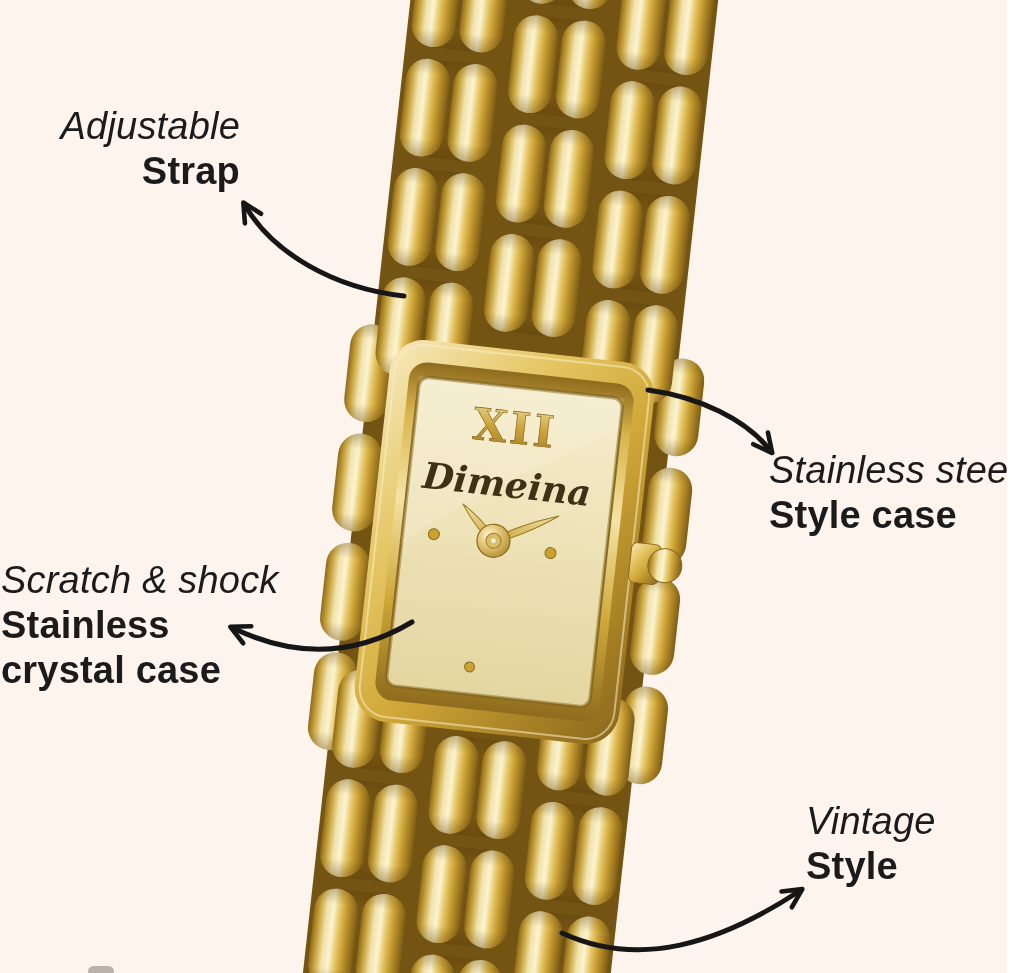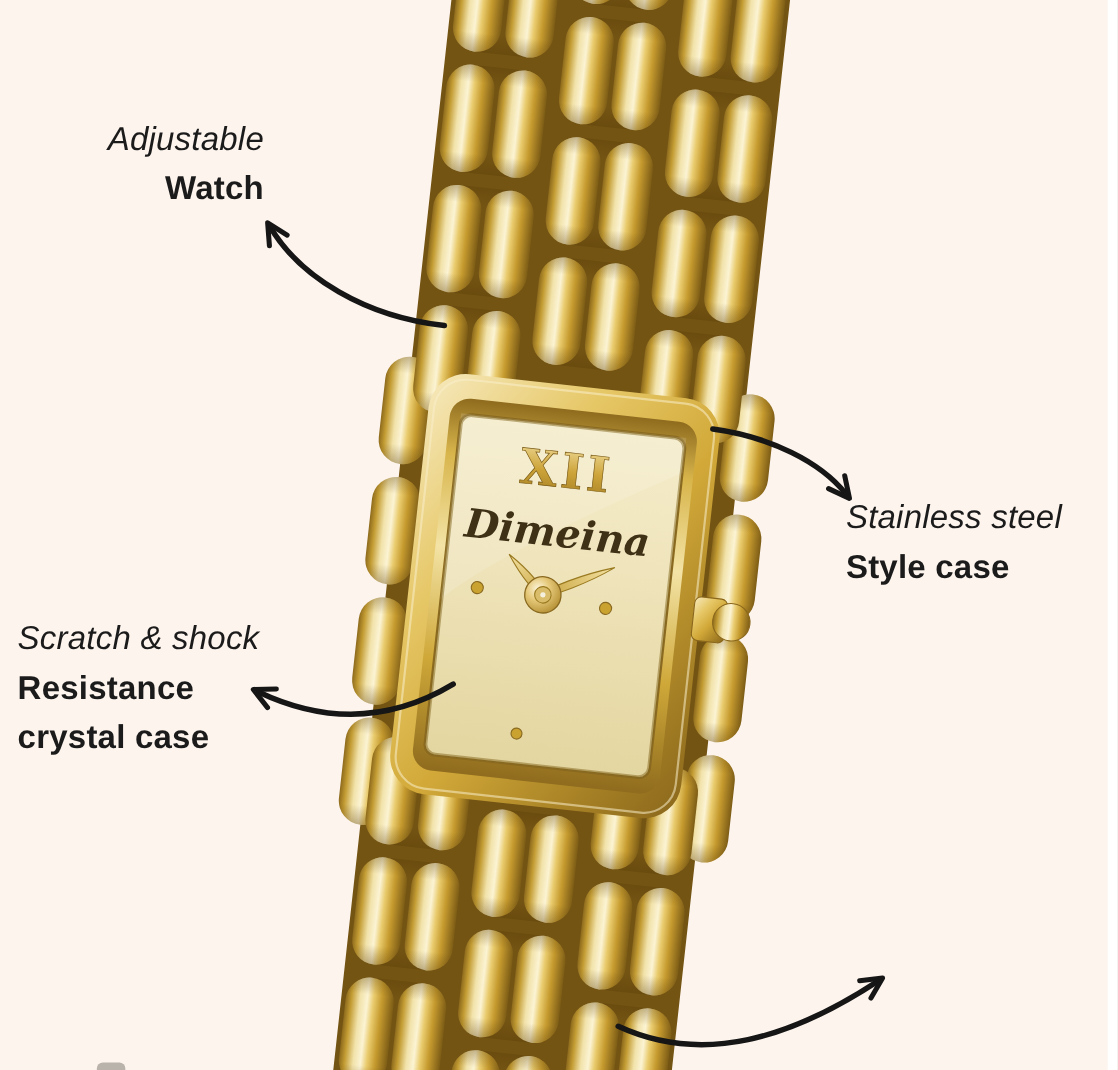--- a/index.html
+++ b/index.html
@@ -2,26 +2,26 @@
 <html style="--background: #FDF4EE; --text: #1B1B1B; --arrow: #161616; --gold: #D4AC3E; --gold-light: #F8EFCB; --gold-dark: #8A661C; --dial: #EDE2B6;"><head>
 <meta charset="utf-8">
 <style>
   html,body{margin:0;padding:0;background:#e8e8e8;}
   .stage{
     position:relative;width:1016px;height:973px;overflow:hidden;
     background:var(--background,#FDF4EE);
     font-family:"Liberation Sans",sans-serif;
   }
   svg.scene{position:absolute;left:0;top:0;width:1016px;height:973px;display:block;}
-  .label{position:absolute;color:var(--text,#1B1B1B);font-size:30px;line-height:45px;letter-spacing:.2px;white-space:nowrap;}
+  .label{position:absolute;color:var(--text,#1B1B1B);font-size:38px;line-height:45px;letter-spacing:.2px;white-space:nowrap;}
   .label .it{font-style:italic;font-weight:500;}
   .label .b{font-weight:800;}
   .lbl-adjustable{top:104px;right:776px;text-align:right;}
   .lbl-stainless{left:769px;top:448px;}
-  .lbl-crystal{left:16px;top:558px;}
+  .lbl-crystal{left:1px;top:558px;}
   .lbl-vintage{left:806px;top:799px;}
   .arrow{fill:none;stroke:var(--arrow,#161616);stroke-width:5;stroke-linecap:round;}
   .ah-path{fill:none;stroke:var(--arrow,#161616);stroke-width:2.2;stroke-linecap:round;stroke-linejoin:round;}
   .edge-strip{position:absolute;right:0;top:0;width:9px;height:100%;background:#FFFFFF;}
   .crop-artifact{position:absolute;left:88px;top:966px;width:26px;height:11px;border-radius:6px;background:#b9b3ac;}
 </style>
 </head>
 <body>
 
 <div class="stage">
@@ -172,30 +172,34 @@
     <g>
       <path class="arrow" d="M 404 296 C 332 288 273 252 246 207" marker-end="url(#ah)"></path>
       <path class="arrow" d="M 648 390 C 700 397 746 420 769 449" marker-end="url(#ah)"></path>
       <path class="arrow" d="M 412 622 C 352 658 292 656 235 629" marker-end="url(#ah)"></path>
       <path class="arrow" d="M 562 933 C 640 969 720 943 798 892" marker-end="url(#ah)"></path>
     </g>
   </svg>
 
   <div class="label lbl-adjustable">
     <div class="it">Adjustable</div>
-    <div class="b">Watch</div>
+    <div class="b">Strap</div>
   </div>
 
   <div class="label lbl-stainless">
     <div class="it">Stainless steel</div>
     <div class="b">Style case</div>
   </div>
 
   <div class="label lbl-crystal">
     <div class="it">Scratch &amp; shock</div>
-    <div class="b">Resistance</div>
+    <div class="b">Stainless</div>
     <div class="b">crystal case</div>
   </div>
 
+  <div class="label lbl-vintage">
+    <div class="it">Vintage</div>
+    <div class="b">Style</div>
+  </div>
 
   <div class="crop-artifact"></div>
   <div class="edge-strip"></div>
 </div>
 
 </body></html>

